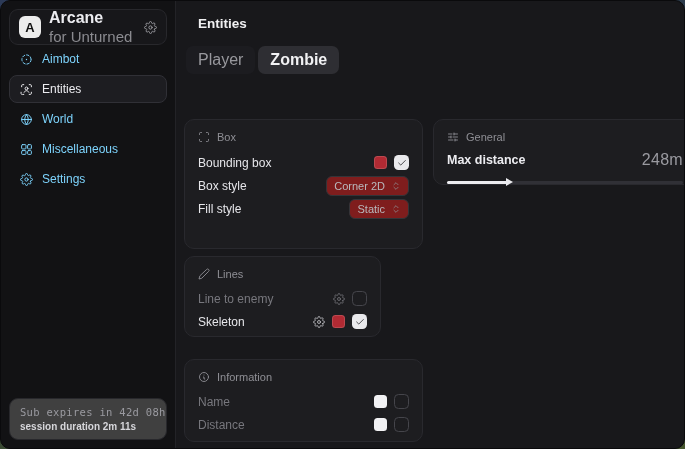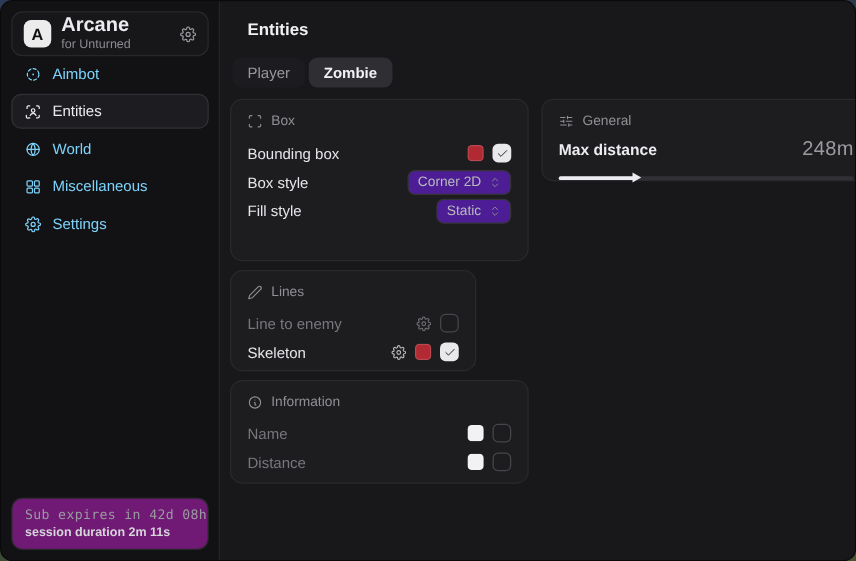--- a/index.html
+++ b/index.html
@@ -22,58 +22,58 @@
     display:flex; align-items:center; gap:8px; height:36px;
     border:1px solid #28282c; background:#17171a; border-radius:9px; padding:0 9px;
   }
   .avatar {
     width:22px; height:22px; border-radius:6px; background:#ececec; color:#111;
     font-weight:bold; font-size:13px; display:flex; align-items:center; justify-content:center;
     flex:0 0 22px;
   }
   .brand-text { display:flex; flex-direction:column; line-height:1.15; }
   .brand-name { font-size:16px; font-weight:bold; color:#ececf0; }
-  .brand-sub  { font-size:10px; color:#8b8b90; }
+  .brand-sub  { font-size:15px; color:#8b8b90; }
   .brand-gear { margin-left:auto; color:#9a9a9f; display:flex; }
   .category {
     font-size:10.5px; color:#85858a; margin:16px 10px 8px 10px; letter-spacing:.2px;
   }
   .nav { display:flex; flex-direction:column; gap:2px; }
   .nav-item {
     display:flex; align-items:center; gap:9px; height:28px; padding:0 10px;
     border-radius:8px; font-size:12px; color:#7dd3fc; border:1px solid transparent;
     cursor:default;
   }
   .nav-item.active { color:#ececf0; background:#1d1d21; border-color:#303036; }
   .nav-item .ico { display:flex; color:inherit; }
   .side-footer {
-    margin-top:auto; border:1px solid #28282c; background:#701a75;
+    margin-top:auto; border:1px solid #28282c; background:#404040;
     border-radius:9px; padding:7px 10px;
   }
   .sub-line {
     font-family:"DejaVu Sans Mono","Liberation Mono",monospace;
     font-size:10.5px; color:#9a9aa0; letter-spacing:.3px; white-space:nowrap;
   }
   .sess-line { font-size:10px; font-weight:600; color:#d6d6da; margin-top:3px; }
   
   .main { flex:1; background:#18181b; position:relative; }
   .page-title { position:absolute; left:22px; top:15px; font-size:13.5px; font-weight:bold; color:#f0f0f2; }
   .tabs { position:absolute; left:10px; top:45px; display:flex; gap:3px; }
   .tab {
-    padding:5px 12px; border-radius:7px; font-size:12px; color:#98989d;
+    padding:5px 12px; border-radius:7px; font-size:16px; color:#98989d;
     background:#1c1c20; cursor:default;
   }
   .tab.active { background:#2e2e33; color:#f2f2f4; font-weight:600; }
   .card {
     position:absolute; background:#1d1d20; border:1px solid #29292e;
-    border-radius:10px; padding:11px 13px;
+    border-radius:10px; padding:11px 13px;margin-top:40px;
   }
   .card-box     { left:8px;   top:78px;  width:239px; height:130px; }
   .card-lines   { left:8px;   top:215px; width:197px; height:81px;  }
-  .card-info    { left:8px;   top:303px; width:239px; height:83px;  }
+  .card-info    { left:8px;   top:318px; width:239px; height:83px;  }
   .card-general { left:257px; top:78px;  width:264px; height:66px;  }
   .card-header {
     display:flex; align-items:center; gap:7px; color:#8f8f95; font-size:11px;
     margin-bottom:12px;
   }
   .card-lines .card-header, .card-info .card-header { margin-bottom:11px; }
   .card-general .card-header { margin-bottom:8px; }
   .row {
     display:flex; align-items:center; justify-content:space-between;
     height:15px; margin-bottom:8px;
@@ -86,21 +86,21 @@
     border:1px solid rgba(255,255,255,.14);
   }
   .checkbox {
     width:15px; height:15px; border-radius:4.5px; display:flex;
     align-items:center; justify-content:center; cursor:default;
   }
   .checkbox.on  { background:#e9e9ec; }
   .checkbox.on svg { stroke:#1a1a1c; }
   .checkbox.off { border:1.5px solid #45454b; background:transparent; }
   .select-btn {
-    display:flex; align-items:center; gap:6px; background:#4c1d95;
+    display:flex; align-items:center; gap:6px; background:#7f1d1d;
     border:1px solid #343438; border-radius:6px; padding:3px 7px;
     font-size:11px; color:#b9b9bd; cursor:default;
   }
   .select-btn .ico { color:#8f8f95; display:flex; }
   .gear-mini { display:flex; color:#6d6d73; }
   .gear-mini.lit { color:#b9b9bd; }
   .gen-row { display:flex; justify-content:space-between; align-items:center; }
   .gen-label { font-size:12.5px; font-weight:600; color:#ececf0; }
   .gen-value { font-size:16px; color:#9a9aa0; letter-spacing:.3px; }
   .slider { position:relative; margin-top:9px; height:8px; display:flex; align-items:center; cursor:default; }

